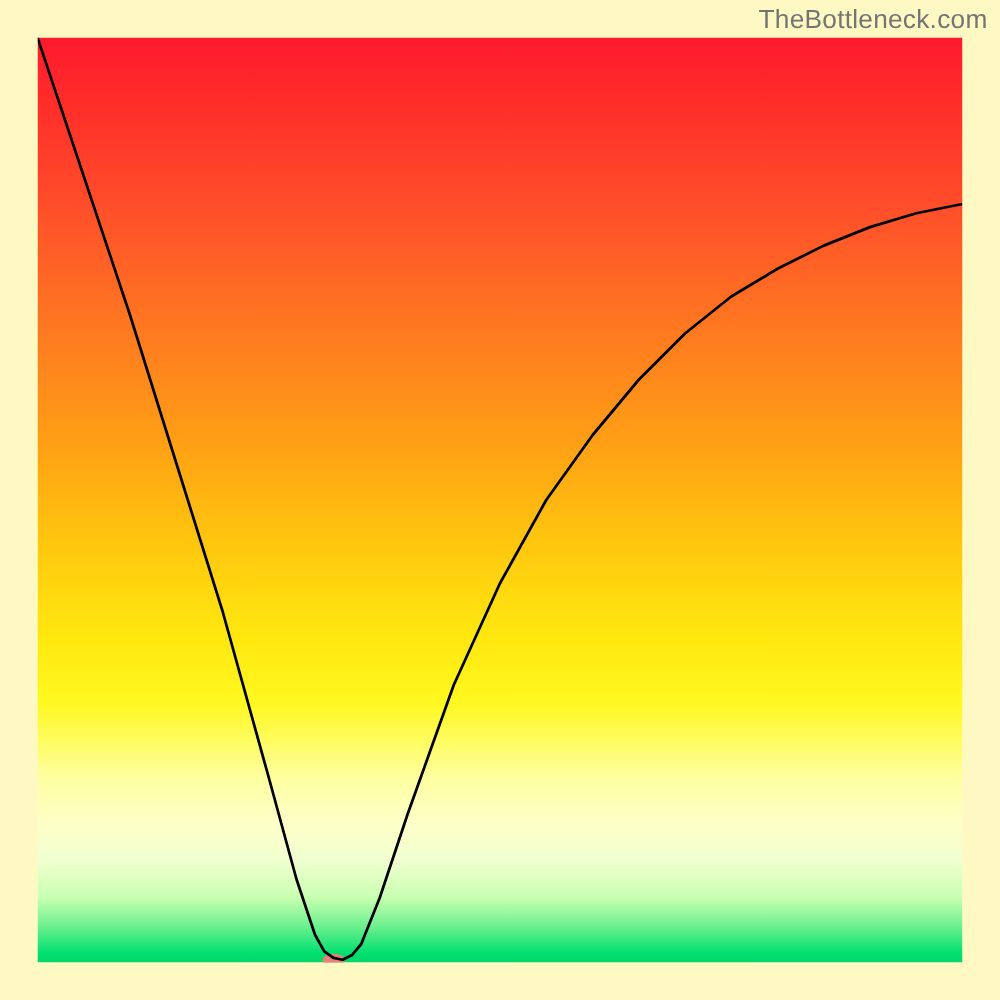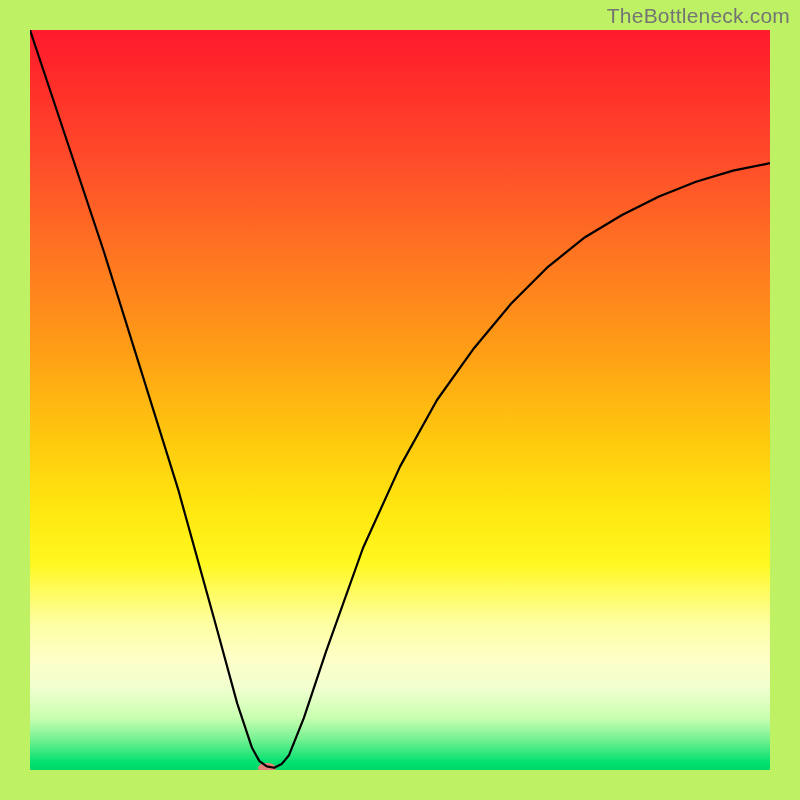--- a/index.html
+++ b/index.html
@@ -7,21 +7,21 @@
     width: 800px;
     height: 800px;
     background: #000;
     position: relative;
     overflow: hidden;
     font-family: Arial, sans-serif;
   }
   .frame {
     position: absolute;
     inset: 0;
-    background: #bef264;
+    background: #fef9c3;
   }
   .plot-area {
     position: absolute;
     left: 30px;
     top: 30px;
     width: 740px;
     height: 740px;
     overflow: hidden;
   }
   .gradient-bg {

